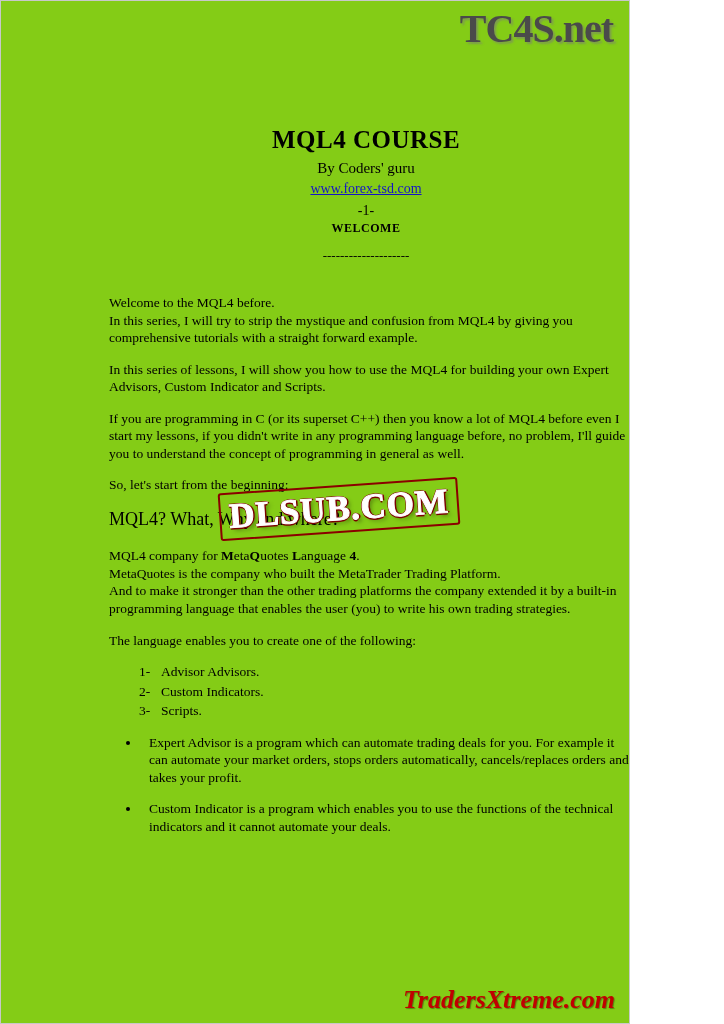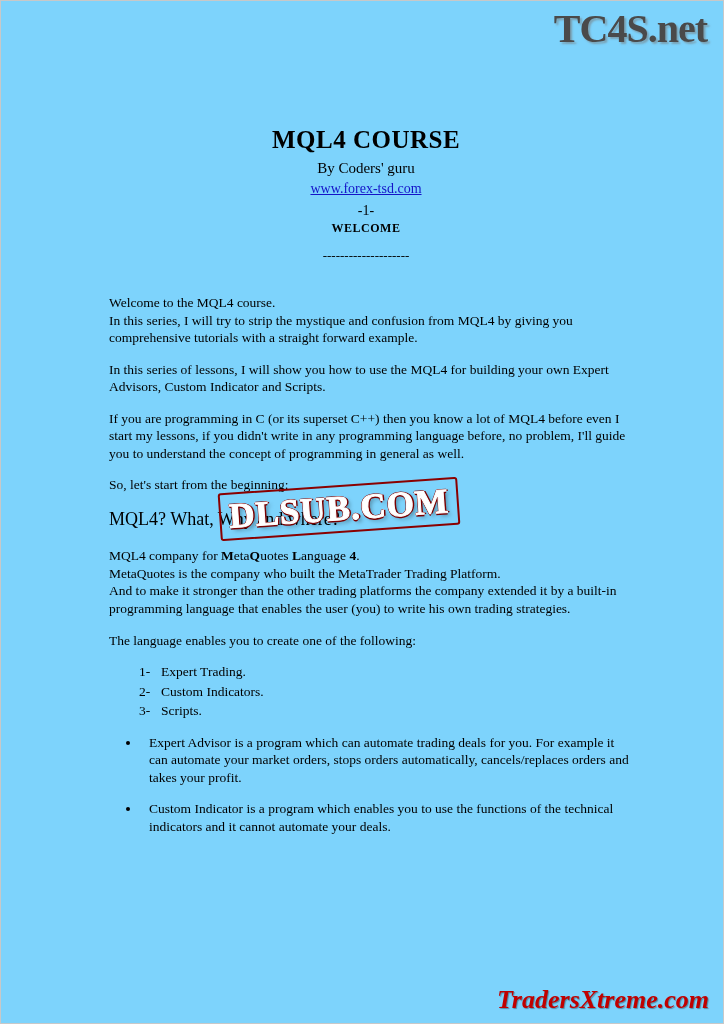--- a/index.html
+++ b/index.html
@@ -10,25 +10,25 @@
     width: 724px;
     height: 1024px;
     background: #ffffff;
     font-family: "Liberation Serif", serif;
     color: #000000;
     position: relative;
     overflow: hidden;
   }
   .page {
     position: relative;
-    width: 724px;
+    width: 630px;
     height: 1024px;
     box-sizing: border-box;
     border: 1px solid #c8c8c8;
-    background: #7dd3fc;
+    background: #84cc16;
   }
 
   
   .wm-top {
     position: absolute;
     top: 4px;
     right: 16px;
     font-family: "Liberation Serif", serif;
     font-weight: bold;
     font-size: 40px;
@@ -174,21 +174,21 @@
       <div class="doc-author">By Coders' guru</div>
       <a class="doc-link" href="#">www.forex-tsd.com</a>
       <div class="lesson-num">-1-</div>
       <div class="lesson-name">WELCOME</div>
       <div class="rule">--------------------</div>
     </div>
 
     <div class="content">
 
       <p>
-        <span class="dropcap">Welcome to the MQL4 course.</span><br>
+        <span class="dropcap">Welcome to the MQL4 before.</span><br>
         <span>In this series, I will try to strip the mystique and confusion from MQL4 by giving you comprehensive tutorials with a straight forward example.</span>
       </p>
 
       <p>In this series of lessons, I will show you how to use the MQL4 for building your own Expert Advisors, Custom Indicator and Scripts.</p>
 
       <p>If you are programming in C (or its superset C++) then you know a lot of MQL4 before even I start my lessons, if you didn't write in any programming language before, no problem, I'll guide you to understand the concept of programming in general as well.</p>
 
       <p>So, let's start from the beginning:</p>
 
       <h2 class="heading2">MQL4? What, Why and where?</h2>
@@ -196,21 +196,21 @@
       <p>
         <span>MQL4 company for </span><b>M</b><span>eta</span><b>Q</b><span>uotes </span><b>L</b><span>anguage </span><b>4</b><span>.</span><br>
         <span>MetaQuotes is the company who built the MetaTrader Trading Platform.</span><br>
         <span>And to make it stronger than the other trading platforms the company extended it by a built-in programming language that enables the user (you) to write his own trading strategies.</span>
       </p>
 
       <p>The language enables you to create one of the following:</p>
 
       <ol class="numlist">
         <li>
-          <span class="n">1-</span><span>Expert Trading.</span>
+          <span class="n">1-</span><span>Advisor Advisors.</span>
         </li>
         <li>
           <span class="n">2-</span><span>Custom Indicators.</span>
         </li>
         <li>
           <span class="n">3-</span><span>Scripts.</span>
         </li>
       </ol>
 
       <ul class="bullets">

